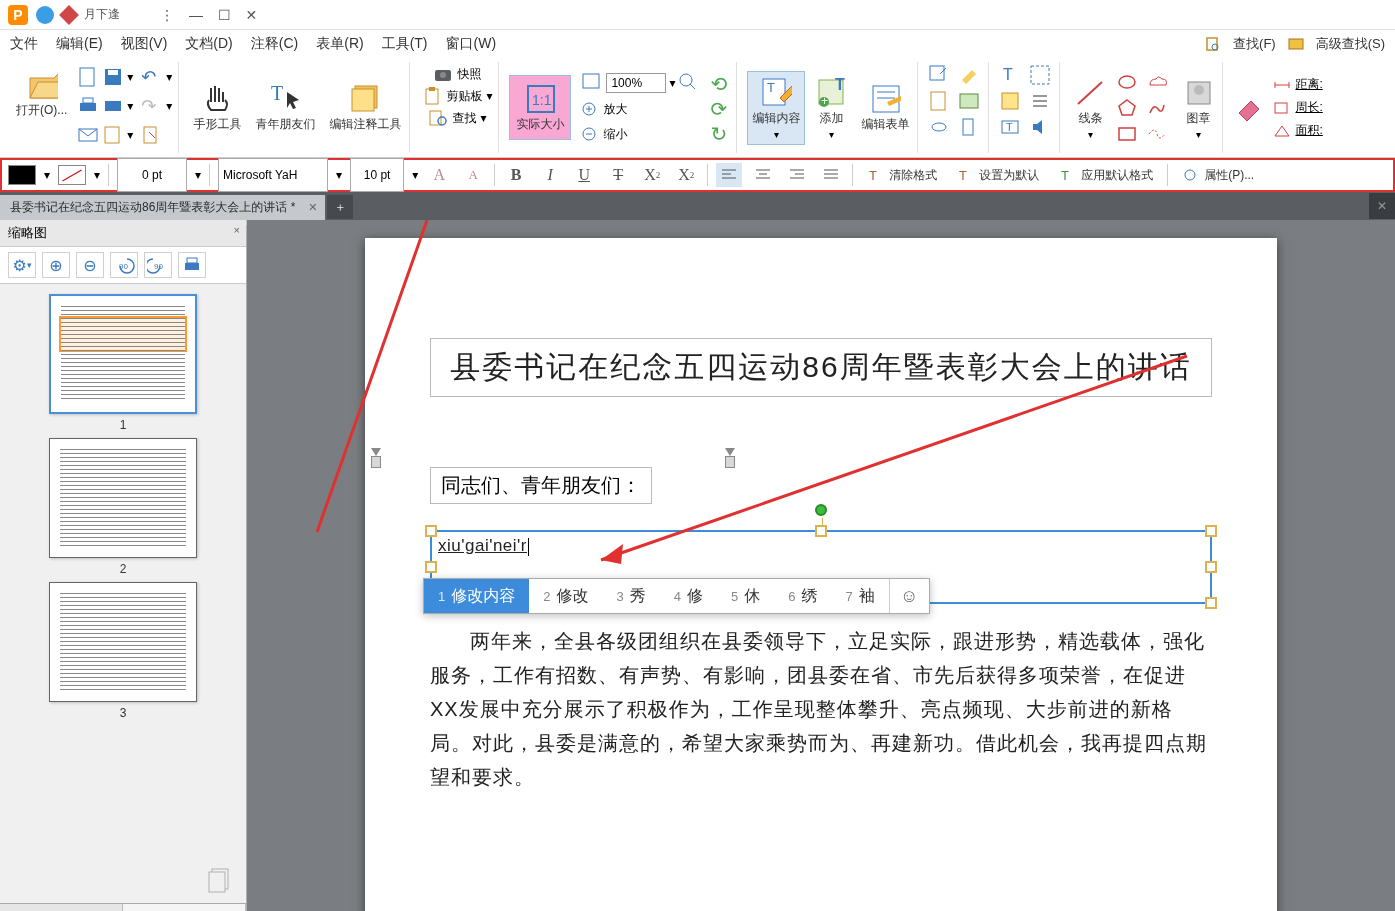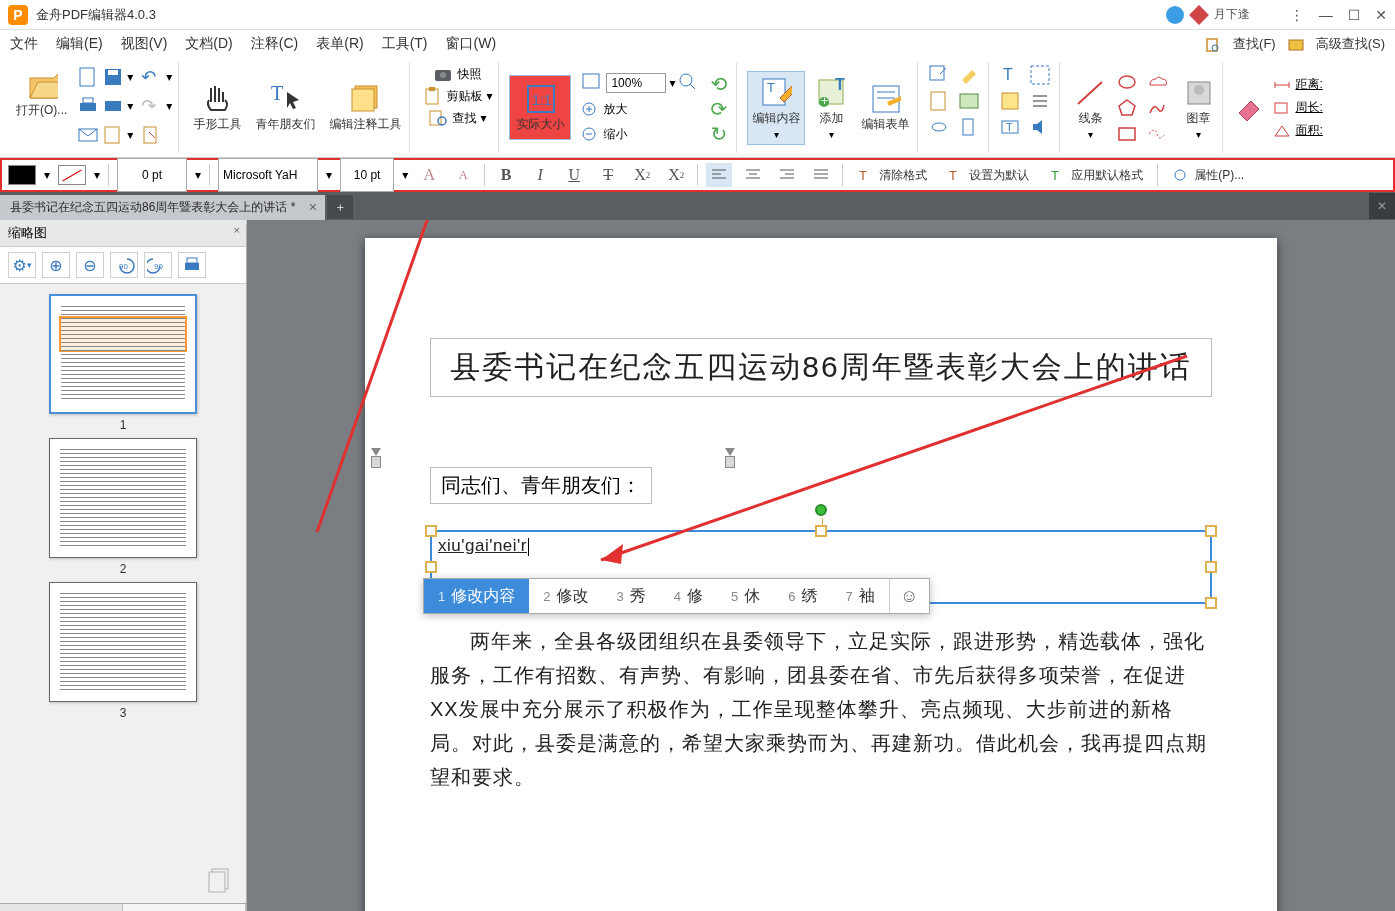--- a/index.html
+++ b/index.html
@@ -12,21 +12,21 @@
 .titlebar .user-icons { display: flex; gap: 8px; align-items: center; }
 .titlebar .user-icons .phone-icon { width: 18px; height: 18px; background: #3b9ee5; border-radius: 50%; }
 .titlebar .user-icons .diamond-icon { width: 14px; height: 14px; background: #d04545; transform: rotate(45deg); }
 .titlebar .user-icons .username { font-size: 12px; color: #555; margin-right: 40px; }
 .titlebar .win-controls { display: flex; gap: 15px; font-size: 14px; color: #555; }
 .titlebar .win-controls span { cursor: pointer; }
 
 
 .menubar { height: 28px; display: flex; align-items: center; padding: 0 10px; gap: 18px; font-size: 14px; color: #333; background: #fff; }
 .menubar .spacer { flex: 1; }
-.menubar .find-group { display: flex; gap: 12px; align-items: flex-end; font-size: 13px; }
+.menubar .find-group { display: flex; gap: 12px; align-items: center; font-size: 13px; }
 
 
 .ribbon { height: 100px; background: #fff; border-bottom: 1px solid #ccc; display: flex; align-items: stretch; padding: 4px 8px; gap: 6px; }
 .ribbon-group { display: flex; flex-direction: column; align-items: center; justify-content: flex-start; padding: 2px 4px; border-right: 1px solid #e0e0e0; }
 .ribbon-group:last-child { border-right: none; }
 .ribbon-group.no-border { border-right: none; }
 .big-btn { display: flex; flex-direction: column; align-items: center; gap: 2px; padding: 4px; cursor: pointer; }
 .big-btn .icon-lg { width: 32px; height: 32px; }
 .big-btn .label { font-size: 12px; color: #333; }
 .icon-row { display: flex; gap: 3px; align-items: center; padding: 2px; }
@@ -106,21 +106,20 @@
 .margin-mark { position: absolute; width: 10px; height: 22px; }
 .margin-mark::before { content: ""; position: absolute; width: 0; height: 0; border-left: 5px solid transparent; border-right: 5px solid transparent; border-top: 8px solid #888; top: 0; }
 .margin-mark::after { content: ""; position: absolute; width: 8px; height: 10px; background: #d8d8d8; border: 1px solid #888; top: 8px; }
 svg { display: block; }
 </style>
 </head>
 <body>
 
 <div class="titlebar">
   <div class="app-icon">P</div>
-  <div class="title">金舟PDF编辑器4.0.3</div>
   <div class="user-icons">
     <span class="phone-icon"></span>
     <span class="diamond-icon"></span>
     <span class="username">月下逢</span>
   </div>
   <div class="win-controls">
     <span>⋮</span>
     <span>—</span>
     <span>☐</span>
     <span>✕</span>
@@ -273,21 +272,21 @@
         <svg width="20" height="18">
           <rect x="2" y="2" width="11" height="14" fill="#fff" stroke="#c89030"></rect>
           <circle cx="14" cy="12" r="4" fill="none" stroke="#3a7bc0" stroke-width="1.5"></circle>
         </svg>
         <span>查找</span>
         <span>▾</span>
       </div>
   </div>
 
   <div class="ribbon-group" style="flex-direction:row;gap:8px;">
-    <div class="big-btn" style="background:#ef4444;border:1px solid #9ac0e0;padding:6px;">
+    <div class="big-btn" style="background:#f9a8d4;border:1px solid #9ac0e0;padding:6px;">
       <svg class="icon-lg" width="34" height="34">
           <rect x="4" y="4" width="26" height="26" fill="none" stroke="#3a7bc0" stroke-width="2"></rect>
           <text x="8" y="23" font-size="14" fill="#3a7bc0">1:1</text>
         </svg>
       <span class="label">实际大小</span>
     </div>
     <div style="display:flex;flex-direction:column;gap:3px;">
       <div class="icon-row">
         <span class="icon-sm">
             <svg width="20" height="18">
@@ -514,21 +513,21 @@
 
 <div class="format-bar">
   <span class="color-swatch"></span>
     <span>▾</span>
   <span class="no-fill"></span>
     <span>▾</span>
   <span class="sep"></span>
   <input style="width: 70px; text-align: center;" value="0 pt">
     <span>▾</span>
   <span class="sep"></span>
-  <input style="width: 100px;" value="Microsoft YaH">
+  <input style="width: 110px;" value="Microsoft YaH">
     <span>▾</span>
   <input style="width: 54px; text-align: center;" value="10 pt">
     <span>▾</span>
   <span class="fmt-btn" style="color:#b88;">A</span>
   <span class="fmt-btn" style="font-size:13px;color:#b88;">A</span>
   <span class="sep"></span>
   <span class="fmt-btn" style="font-weight:bold;">B</span>
   <span class="fmt-btn" style="font-style:italic;">I</span>
   <span class="fmt-btn" style="text-decoration:underline;">U</span>
   <span class="fmt-btn" style="text-decoration:line-through;">T</span>

